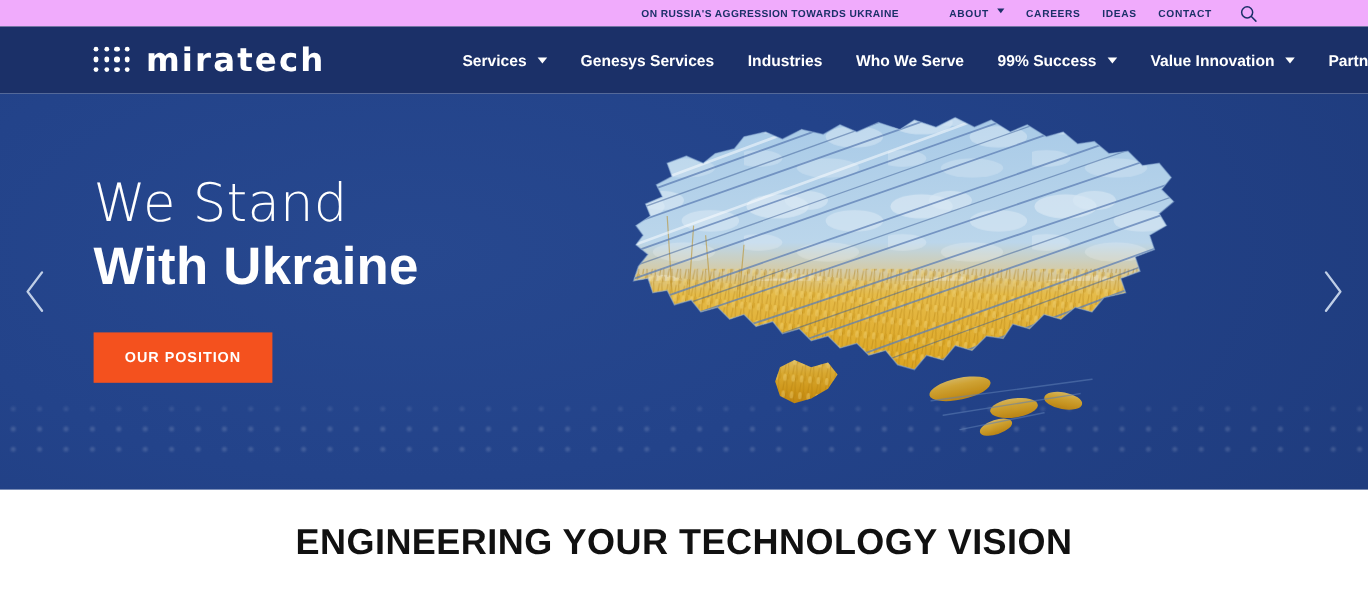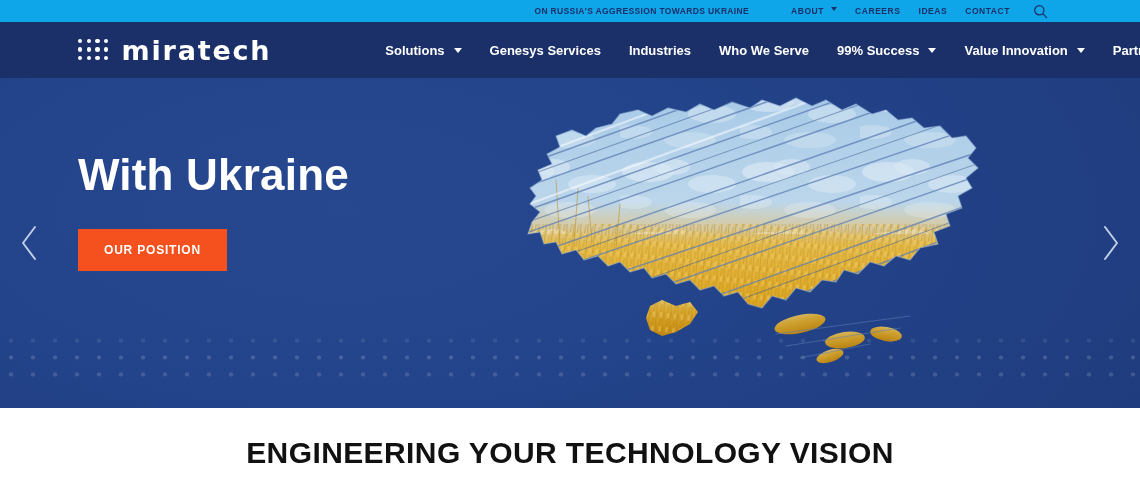--- a/index.html
+++ b/index.html
@@ -7,21 +7,21 @@
   html,body { width:1140px; height:500px; overflow:hidden; }
   body {
     font-family:"Liberation Sans", sans-serif;
     background:#ffffff;
     -webkit-font-smoothing:antialiased;
   }
 
   
   .topbar{
     height:22px;
-    background:#0ea5e9;
+    background:#f0abfc;
     display:flex;
     align-items:center;
     justify-content:flex-end;
     padding-right:92px;
     gap:0;
   }
   .topbar-banner{
     font-size:8.5px;
     letter-spacing:.35px;
     color:#1B3068;
@@ -271,21 +271,21 @@
       <i></i>
         <i></i>
         <i></i>
         <i></i>
     </span>
     <span class="logo-text">miratech</span>
   </div>
 
   <nav class="mainnav">
     <span class="nav-item">
-      <span>Solutions</span>
+      <span>Services</span>
       <span class="caret"></span>
     </span>
 
     <span class="nav-item">
       <span>Genesys Services</span>
     </span>
 
     <span class="nav-item">
       <span>Industries</span>
     </span>
@@ -467,20 +467,21 @@
         </g>
         <g stroke="#5E7FB5" stroke-width="1.2" opacity=".55" fill="none" stroke-linecap="round">
           <path d="M276 250 L410 232"></path>
             <path d="M286 262 L400 244"></path>
           <path d="M300 274 L370 260"></path>
         </g>
       </svg>
     </div>
 
     <div class="hero-copy">
+      <div class="hero-line1">We Stand</div>
       <div class="hero-line2">With Ukraine</div>
       <button class="cta">OUR POSITION</button>
     </div>
 
     <div class="arrow arrow-prev">
       <svg width="24" height="40" viewBox="0 0 24 40" aria-hidden="true">
         <polyline points="17,4 5,20 17,36" fill="none" stroke="#BFCEE6" stroke-width="2" stroke-linecap="round" stroke-linejoin="round"></polyline>
       </svg>
     </div>
     <div class="arrow arrow-next">

